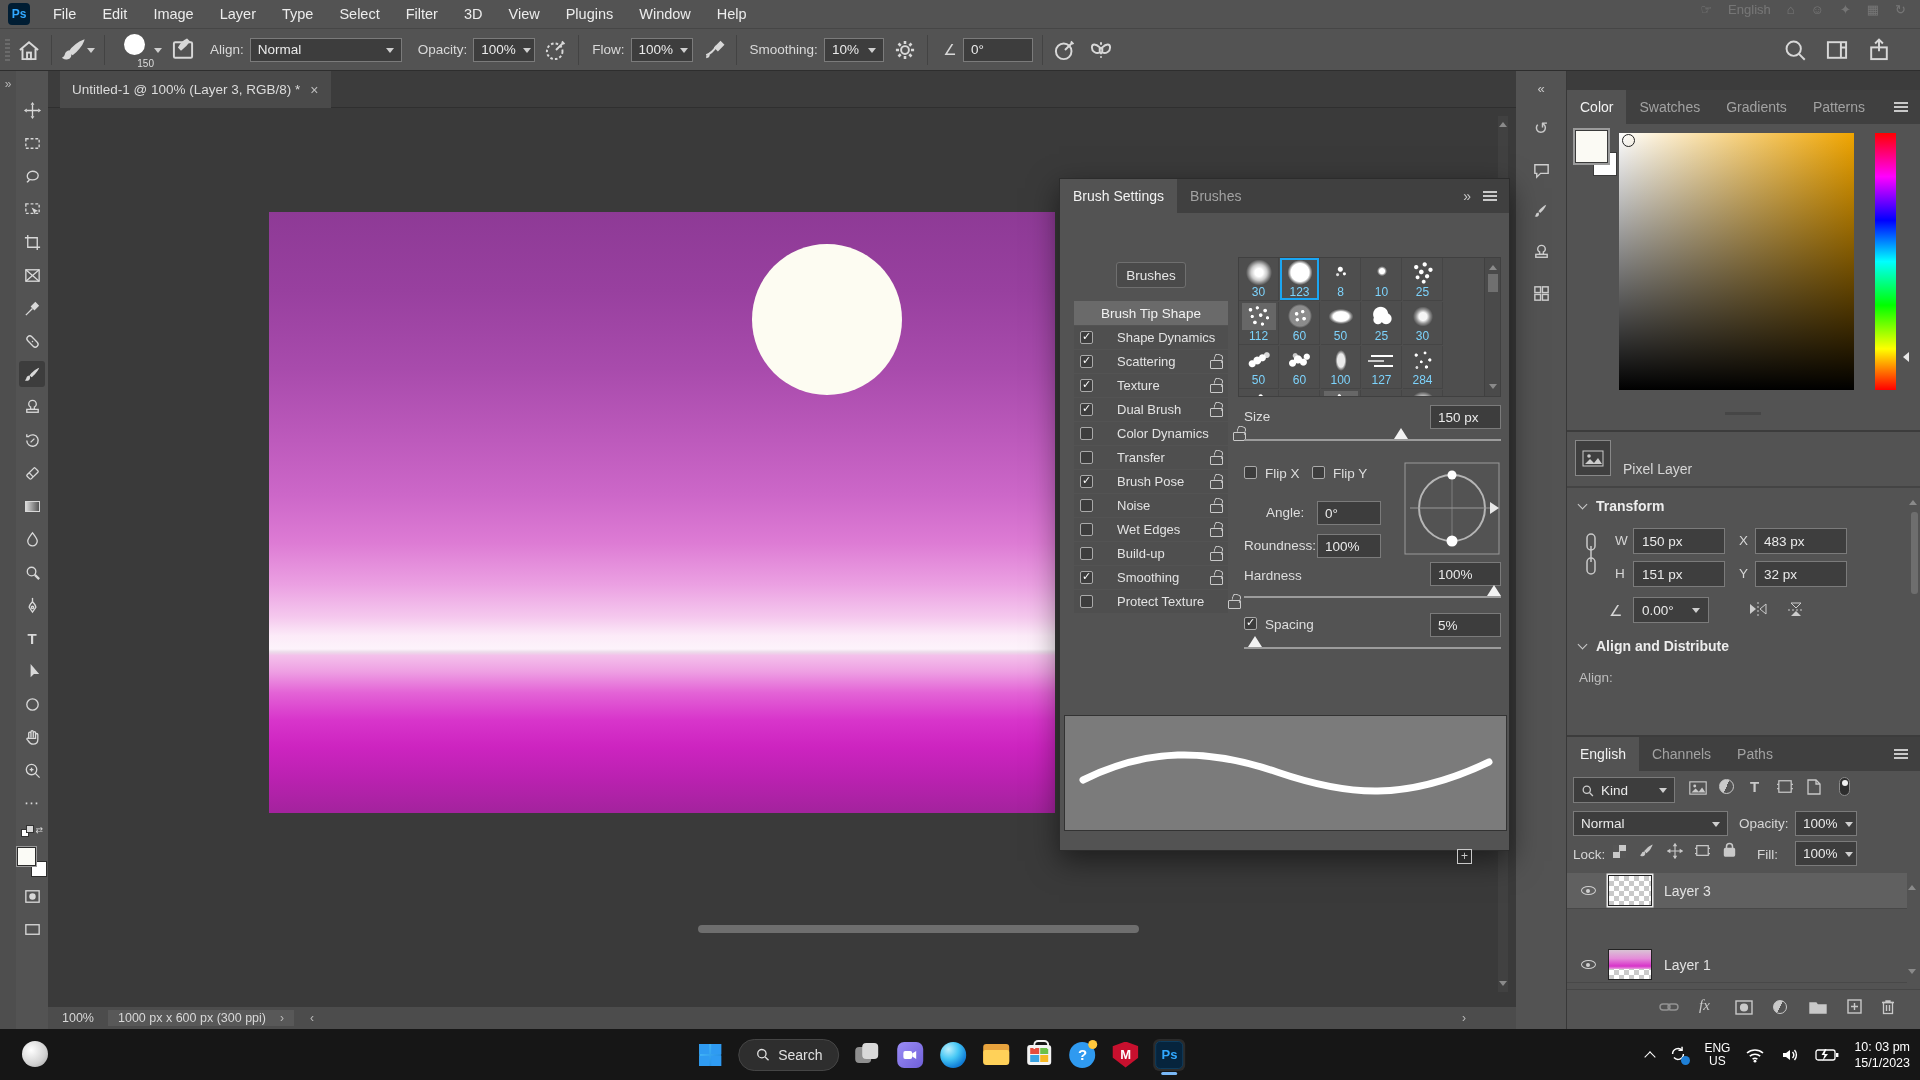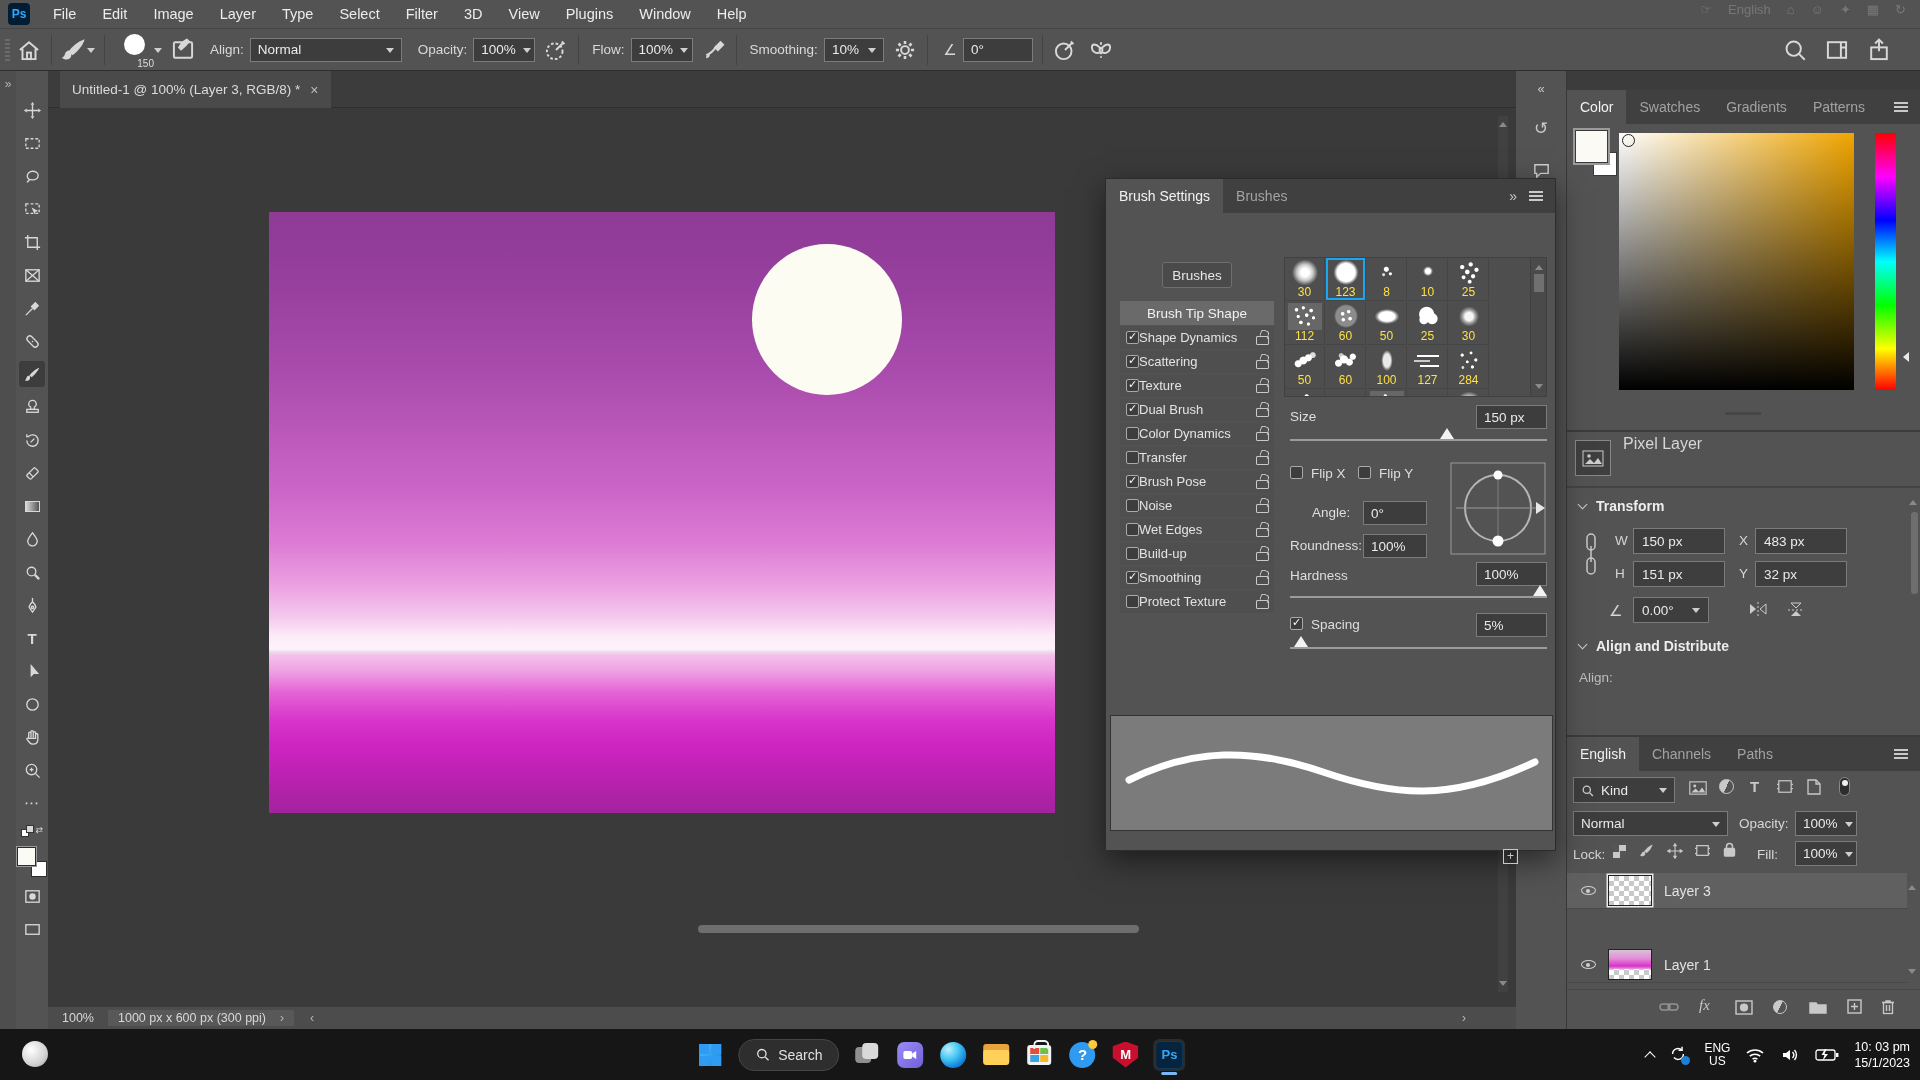--- a/index.html
+++ b/index.html
@@ -43,42 +43,42 @@
 .moon{position:absolute;left:483px;top:32px;width:150px;height:151px;border-radius:50%;background:#fdfcf2}
 .vscroll{position:absolute;right:8px;top:45px;width:10px;height:876px;background:#414141;display:flex;flex-direction:column;align-items:center;justify-content:space-between;padding:2px 0}
 .sarr{width:0;height:0;border:4px solid transparent}
 .sarr.up{border-bottom:5px solid #8a8a8a}
 .sarr.dn{border-top:5px solid #8a8a8a}
 .hthumb{position:absolute;left:650px;top:854px;width:441px;height:8px;border-radius:4px;background:#6e6e6e}
 .statusbar{position:absolute;left:0;bottom:0;width:100%;height:22px;background:#4c4c4c;display:flex;align-items:center;font-size:12.5px;color:#d8d8d8}
 .sinfo{height:16px;background:#585858;display:flex;align-items:center;padding:0 10px;margin-left:14px;gap:14px}
 .chev{color:#b9b9b9;font-size:12px}
 
-.bpanel{position:absolute;left:1105px;top:178px;width:451px;height:673px;background:#535353;border:1px solid #2c2c2c;box-shadow:0 10px 28px rgba(0,0,0,.5);z-index:25}
+.bpanel{position:absolute;left:1059px;top:178px;width:451px;height:673px;background:#535353;border:1px solid #2c2c2c;box-shadow:0 10px 28px rgba(0,0,0,.5);z-index:25}
 .phead{height:34px;background:#404040;display:flex;align-items:stretch}
 .ptab{display:flex;align-items:center;padding:0 13px;font-size:14px;color:#a2a2a2}
 .ptab.on{background:#535353;color:#f2f2f2}
 .hamb{width:14px;height:2px;background:#c9c9c9;position:relative;margin:auto 12px}
 .hamb::before,.hamb::after{content:"";position:absolute;left:0;width:14px;height:2px;background:#c9c9c9}
 .hamb::before{top:-4px}.hamb::after{top:4px}
 .btnBrushes{position:absolute;left:56px;top:49px;width:70px;height:26px;background:#4a4a4a;border:1px solid #6f6f6f;border-radius:3px;font-size:13.5px;color:#e6e6e6;display:flex;align-items:center;justify-content:center}
 .olist{position:absolute;left:14px;top:88px;width:154px}
 .ohead{height:24px;background:#6a6a6a;color:#f2f2f2;font-size:13.5px;display:flex;align-items:center;justify-content:center;margin-bottom:1px}
-.orow{height:23px;background:#4f4f4f;margin-bottom:1px;display:flex;align-items:center;padding:0 6px;gap:0}
+.orow{height:23px;background:#4f4f4f;margin-bottom:1px;display:flex;align-items:center;padding:0 6px;gap:24px}
 .olbl{font-size:13px;color:#e3e3e3;flex:1;white-space:nowrap}
 .cb{width:13px;height:13px;min-width:13px;border:1px solid #a9a9a9;background:#3d3d3d;border-radius:2px;position:relative}
 .cb.on::after{content:"✓";position:absolute;left:1px;top:-2px;color:#fff;font-size:11px}
 .lock{width:12px;height:14px;position:relative;margin-left:auto}
 .lock::before{content:"";position:absolute;left:3px;top:0;width:7px;height:7px;border:1.3px solid #c9c9c9;border-bottom:none;border-radius:4px 4px 0 0;transform:translate(1px,-1px) rotate(14deg)}
 .lock::after{content:"";position:absolute;left:0;bottom:0;width:11px;height:7px;border:1.3px solid #c9c9c9;border-radius:1px}
 .grid{position:absolute;left:178px;top:44px;width:263px;height:140px;background:#4e4e4e;border:1px solid #404040;overflow:hidden}
 .cell{position:absolute;width:40px;height:43px;border-right:1px solid #454545;border-bottom:1px solid #454545}
 .cell.on{box-shadow:inset 0 0 0 2px #1ba6f3}
 .ta{width:34px;height:27px;margin:1px auto 0;background-repeat:no-repeat}
-.tn{text-align:center;font-size:12px;color:#fde047;line-height:13px}
+.tn{text-align:center;font-size:12px;color:#7dd3fc;line-height:13px}
 .gsb{position:absolute;right:0;top:0;width:16px;height:100%;background:#4a4a4a;border-left:1px solid #404040;display:flex;flex-direction:column;align-items:center;padding:3px 0}
 .gthumb{width:10px;height:18px;background:#707070;margin-top:4px}
 
 .t1{background-image:radial-gradient(circle at 50% 50%,#fff 0 4px,rgba(255,255,255,.7) 8px,rgba(255,255,255,0) 13px)}
 .t2{background-image:radial-gradient(circle at 50% 50%,#fff 0 9px,rgba(255,255,255,.4) 11px,transparent 12.5px)}
 .t3{background-image:radial-gradient(circle at 48% 38%,#fff 0 2px,transparent 3px),radial-gradient(circle at 60% 55%,#fff 0 1px,transparent 2px),radial-gradient(circle at 40% 58%,rgba(255,255,255,.8) 0 1px,transparent 2px)}
 .t4{background-image:radial-gradient(circle at 50% 45%,#fff 0 2.6px,rgba(255,255,255,.5) 3.6px,transparent 5px)}
 .t5{background-image:radial-gradient(circle at 30% 30%,#fff 0 1.6px,transparent 2.6px),radial-gradient(circle at 55% 20%,#fff 0 1.6px,transparent 2.6px),radial-gradient(circle at 72% 40%,#fff 0 1.6px,transparent 2.6px),radial-gradient(circle at 45% 48%,#fff 0 1.8px,transparent 2.8px),radial-gradient(circle at 62% 64%,#fff 0 1.6px,transparent 2.6px),radial-gradient(circle at 34% 68%,#fff 0 1.4px,transparent 2.4px),radial-gradient(circle at 52% 84%,#fff 0 1.4px,transparent 2.4px)}
 .t6{background-image:radial-gradient(circle at 25% 25%,#fff 0 1.4px,transparent 2.2px),radial-gradient(circle at 45% 18%,#fff 0 1.2px,transparent 2px),radial-gradient(circle at 68% 28%,#fff 0 1.4px,transparent 2.2px),radial-gradient(circle at 30% 50%,#fff 0 1.2px,transparent 2px),radial-gradient(circle at 55% 45%,#fff 0 1.4px,transparent 2.2px),radial-gradient(circle at 75% 55%,#fff 0 1.2px,transparent 2px),radial-gradient(circle at 38% 72%,#fff 0 1.4px,transparent 2.2px),radial-gradient(circle at 60% 78%,#fff 0 1.2px,transparent 2px),linear-gradient(rgba(255,255,255,.14),rgba(255,255,255,.14))}
 .t7{background-image:radial-gradient(circle at 40% 40%,#fff 0 1.4px,transparent 2.2px),radial-gradient(circle at 58% 32%,#fff 0 1.3px,transparent 2.1px),radial-gradient(circle at 62% 58%,#fff 0 1.4px,transparent 2.2px),radial-gradient(circle at 42% 62%,#fff 0 1.3px,transparent 2.1px),radial-gradient(circle at 50% 48%,rgba(255,255,255,.35) 0 10px,transparent 12px)}
@@ -742,21 +742,21 @@
 
     <div class="pnl" style="top:361px;height:303px">
       <div class="pbody" style="height:267px">
         <div style="position:absolute;left:8px;top:8px;width:36px;height:36px;background:#3f3f3f;border:1px solid #888;display:flex;align-items:center;justify-content:center">
           <svg width="22" height="17" viewBox="0 0 22 17">
               <rect x="1" y="1" width="20" height="15" fill="none" stroke="#ccc"></rect>
               <circle cx="7" cy="6" r="1.8" fill="#ccc"></circle>
               <path d="M3 14l5-5 4 4 4-5 4 6z" fill="#ccc"></path>
             </svg>
         </div>
-        <span class="plbl" style="left:56px;top:3px;font-size:16px">Pixel Layer</span>
+        <span class="plbl" style="left:56px;top:29px;font-size:14px">Pixel Layer</span>
         <div style="position:absolute;left:0;top:54px;width:100%;height:2px;background:#444"></div>
         <div class="sect" style="position:absolute;left:12px;top:66px">
           <span class="sect-chev"></span>
           <span>Transform</span>
         </div>
         <svg style="position:absolute;left:16px;top:98px" width="16" height="56" viewBox="0 0 16 56">
           <rect x="4" y="4" width="8" height="16" rx="4" fill="none" stroke="#c9c9c9" stroke-width="1.5"></rect>
           <rect x="4" y="28" width="8" height="16" rx="4" fill="none" stroke="#c9c9c9" stroke-width="1.5"></rect>
           <line x1="8" y1="16" x2="8" y2="32" stroke="#c9c9c9" stroke-width="1.5"></line>
         </svg>

